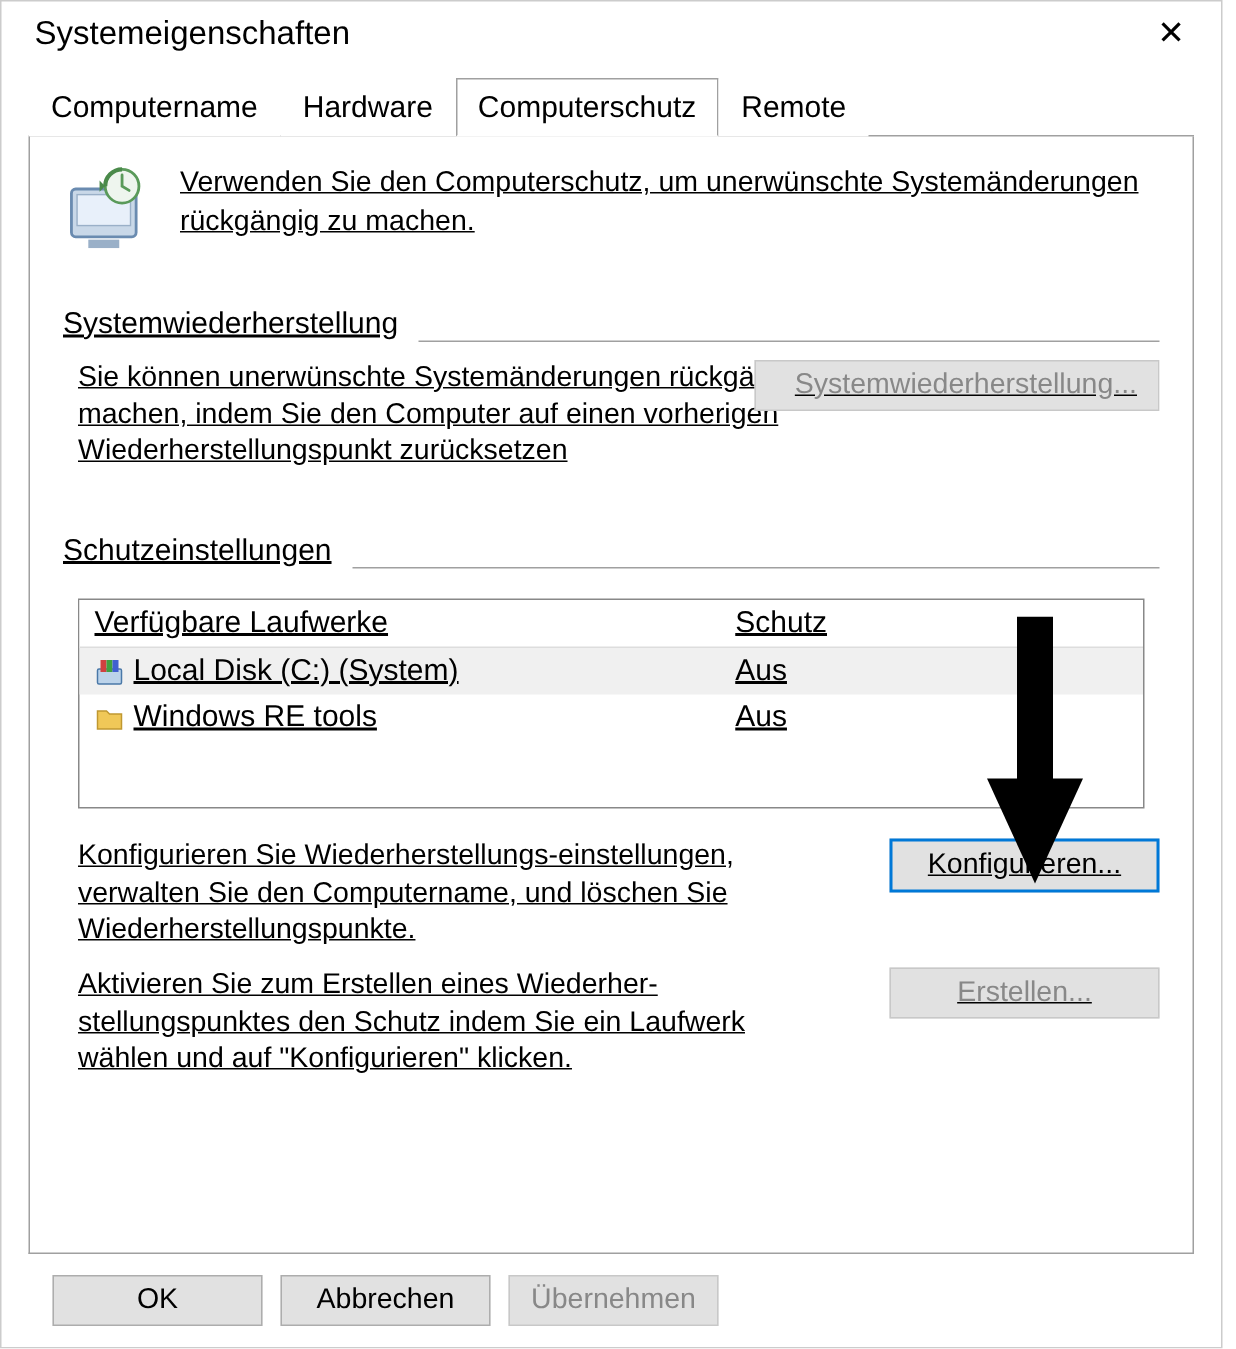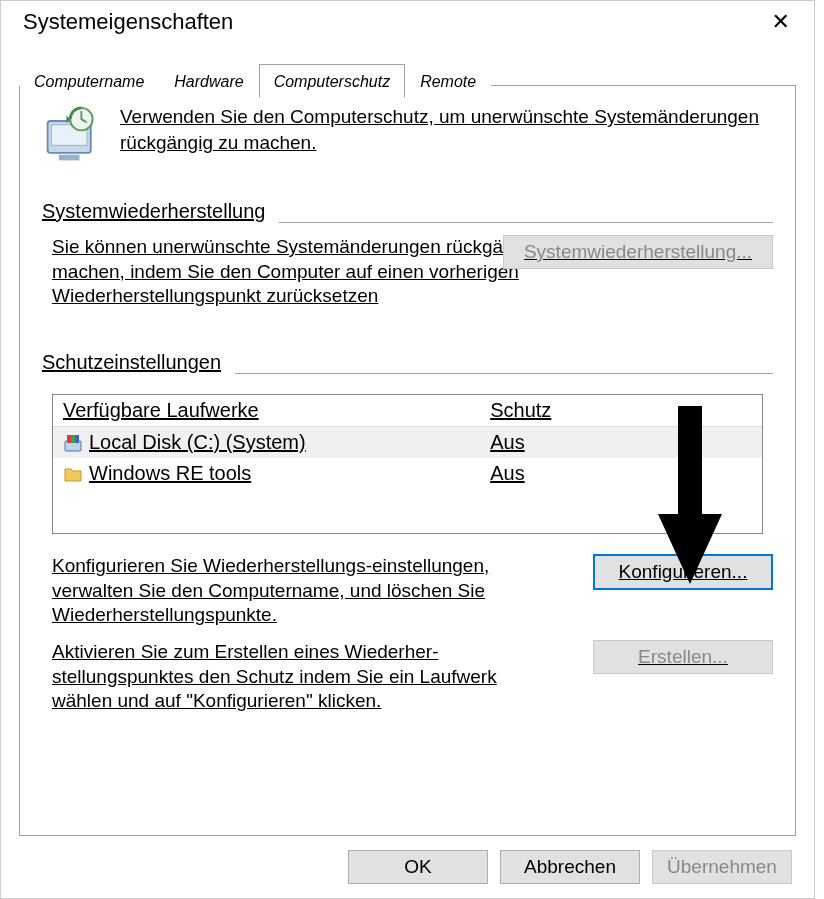--- a/index.html
+++ b/index.html
@@ -38,28 +38,27 @@
     padding: 0 18px;
   }
   .tabs {
     display: flex;
     gap: 0;
     border-bottom: 1px solid #a0a0a0;
     margin-top: 4px;
   }
   .tab {
     padding: 8px 14px 6px 14px;
-    font-size: 16px;
+    font-size: 20px;
     border: 1px solid transparent;
     border-bottom: none;
     cursor: pointer;
     position: relative;
-    top: 13px;
-    background: #fff;
-    font-style: italic;
+    top: 1px;
+    background: #fff;
   }
   .tab.active {
     border: 1px solid #a0a0a0;
     border-bottom: 1px solid #fff;
     background: #fff;
   }
   .tab:not(.active) {
     color: #000;
   }
   .tab-content {
@@ -121,21 +120,21 @@
     cursor: pointer;
     min-width: 140px;
     text-align: center;
   }
   .btn.disabled {
     color: #888;
     background: #e1e1e1;
     border-color: #c8c8c8;
     cursor: default;
   }
-  .btn.wide { min-width: 270px; }
+  .btn.wide { min-width: 270px; text-align: right; }
   .btn.highlight {
     border: 2px solid #0078d7;
     background: #e1e1e1;
   }
   .drive-table {
     border: 1px solid #888;
     margin: 8px 10px 12px 10px;
     font-size: 20px;
   }
   .drive-header, .drive-row {
@@ -161,23 +160,22 @@
     align-items: flex-start;
     margin: 8px 0 4px 10px;
   }
   .action-text {
     flex: 1;
     font-size: 19px;
     line-height: 1.3;
   }
   .bottom-buttons {
     display: flex;
-    justify-content: flex-end;
     gap: 12px;
-    padding: 14px 22px;
+    padding: 14px 34px;
   }
   .arrow-overlay {
     position: absolute;
     pointer-events: none;
   }
   .rel-wrap {
     position: relative;
     text-decoration: underline;
   }
   .btn-col {

